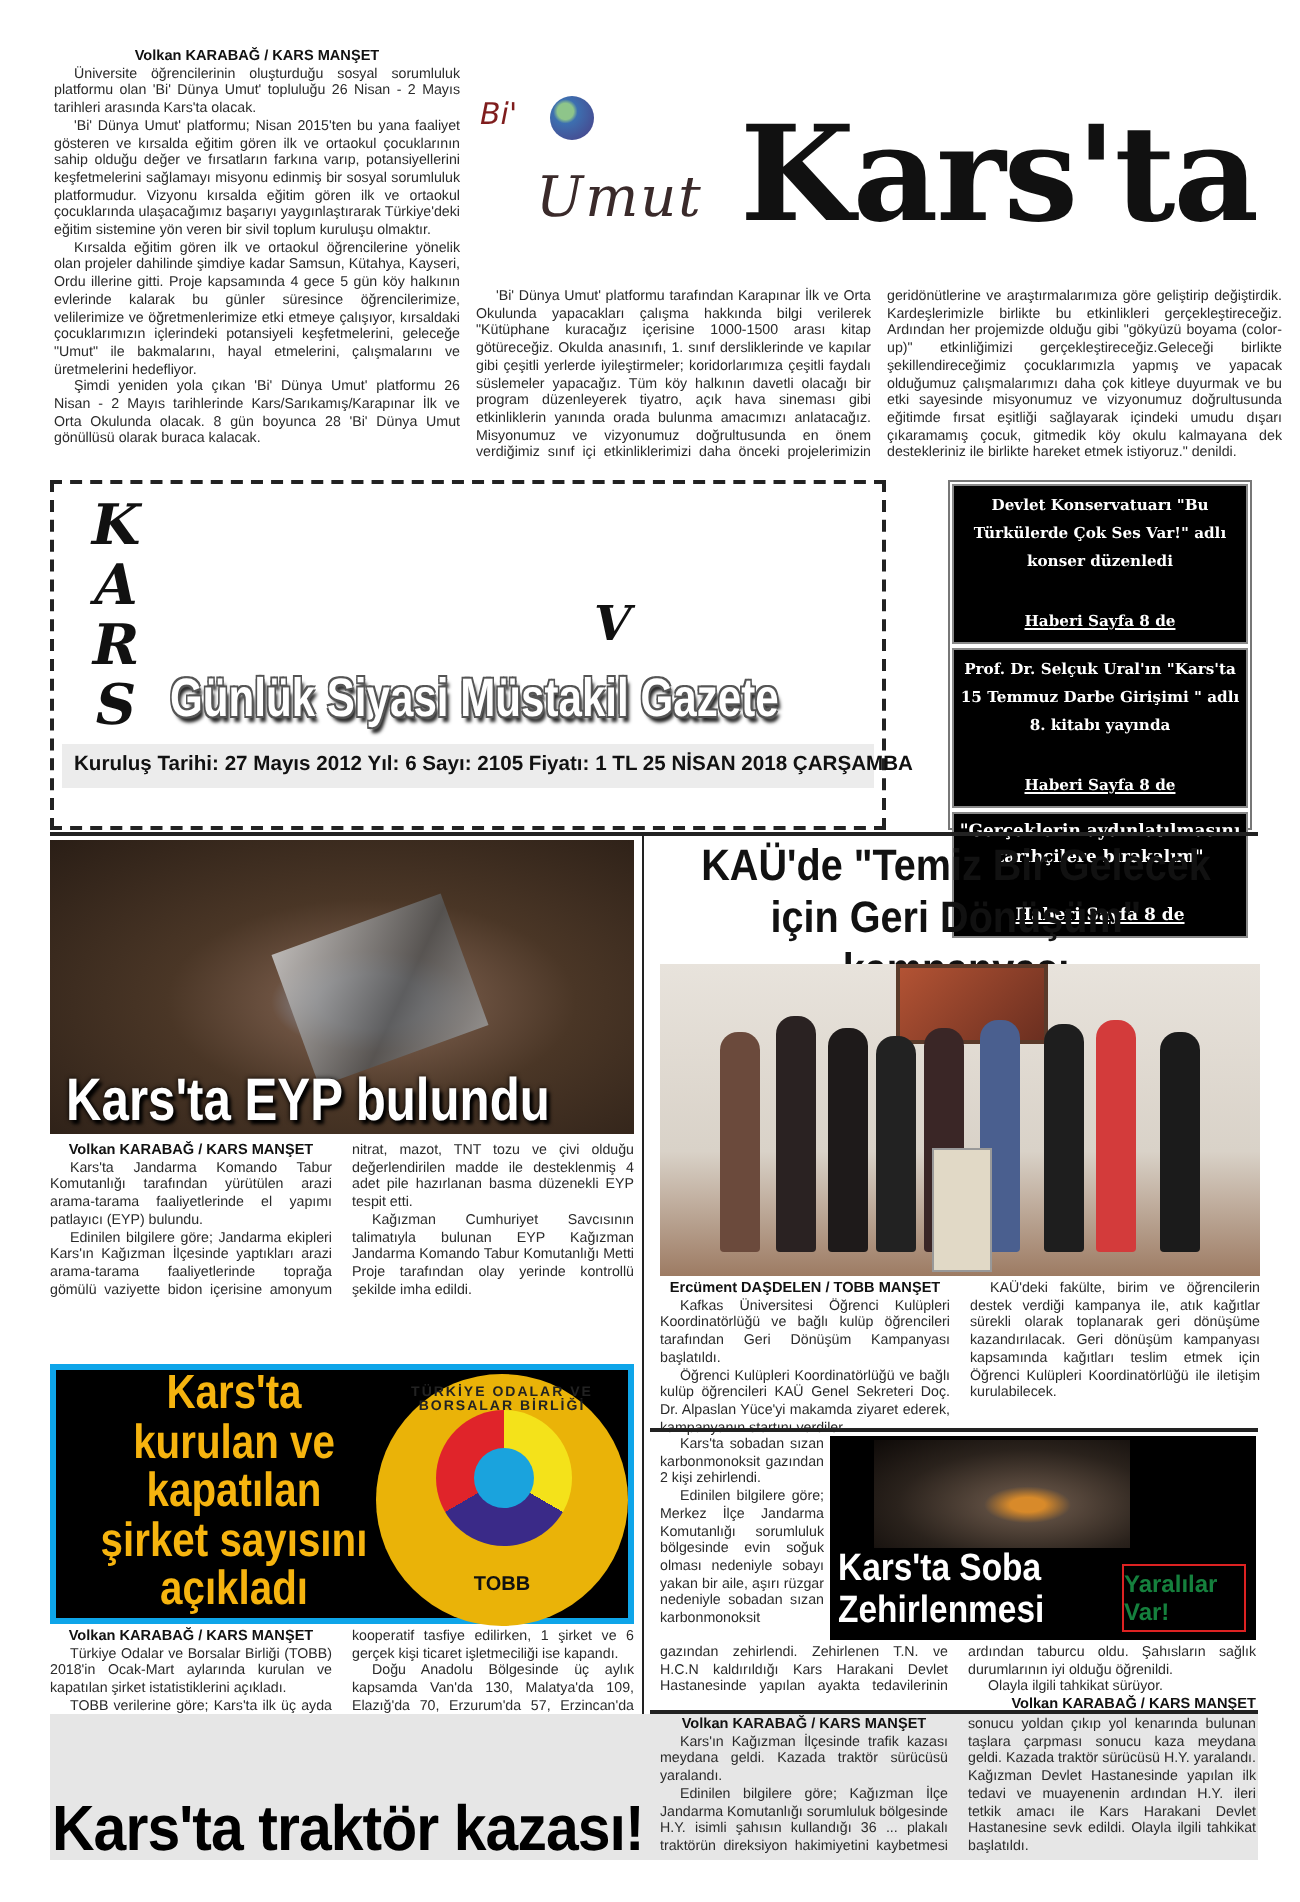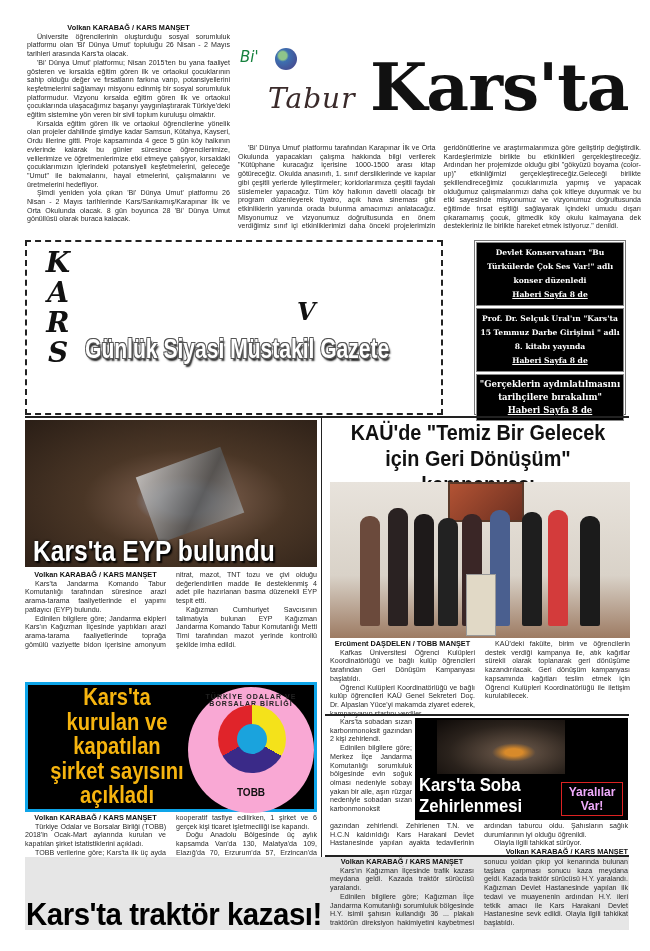--- a/index.html
+++ b/index.html
@@ -6,41 +6,41 @@
   html, body { width: 650px; height: 951px; background: #fff; overflow: hidden; }
   body { position: relative; font-family: "Liberation Sans", sans-serif; color: #222; }
   .abs { position: absolute; }
   .txt { font-size: 7.1px; line-height: 8.7px; text-align: justify; color: #2a2a2a; }
   .txt p { text-indent: 10px; }
   .byline { font-weight: bold; font-size: 7.3px; text-align: center; color: #111; }
   .col2 { column-count: 2; column-gap: 10px; }
 
   
   #top-left { left: 27px; top: 24px; width: 203px; }
-  #bu-bi { left: 240px; top: 48px; font-family: "DejaVu Sans", sans-serif; font-size: 15px; color: #15803d; font-style: italic; }
+  #bu-bi { left: 240px; top: 48px; font-family: "DejaVu Sans", sans-serif; font-size: 15px; color: #7f1d1d; font-style: italic; }
   #bu-globe { left: 275px; top: 48px; width: 22px; height: 22px; border-radius: 50%;
     background: radial-gradient(circle at 35% 35%, #8ec58a 0 20%, #3d6fb0 30%, #4a3d84 100%); }
   #bu-umut { left: 268px; top: 82px; font-family: "DejaVu Serif", serif; font-size: 28px; color: #3a2a2a; font-style: italic; letter-spacing: 1px; }
   #bu-kars { left: 370px; top: 48px; font-family: "DejaVu Serif", serif; font-weight: bold; font-size: 66px; color: #111; letter-spacing: -1px; }
   #top-mid { left: 238px; top: 144px; width: 403px; }
 
   
   #masthead { left: 25px; top: 240px; width: 418px; height: 175px; border: 2px dashed #222; }
   #kars-stack { left: 6px; top: 6px; width: 50px; font-family: "DejaVu Serif", serif; font-weight: bold; font-style: italic; font-size: 28px; line-height: 30px; color: #111; text-align: center; }
   #manset { left: 58px; top: 2px; font-family: "DejaVu Serif", serif; font-weight: bold; font-size: 78px; line-height: 86px; color: #d51a1f; letter-spacing: 2px;
     text-shadow: 2px 2px 0 #fff, 3px 3px 0 #b01010; }
   #manset-v { left: 270px; top: 55px; font-family: "DejaVu Serif", serif; font-style: italic; font-weight: bold; font-size: 24px; color: #111; }
   #tagline { left: 58px; top: 92px; font-family: "Liberation Sans", sans-serif; font-weight: bold; font-size: 27px; color: #fff; letter-spacing: 0px;
     text-shadow: -1px -1px 0 #555, 1px -1px 0 #555, -1px 1px 0 #555, 1px 1px 0 #555, 2px 3px 2px #222; transform: scaleX(0.78); transform-origin: left; white-space: nowrap; }
   #infobar { left: 4px; top: 130px; width: 406px; height: 22px; background: #ececec; font-weight: bold; font-size: 10.3px; line-height: 22px; color: #111; padding-left: 6px; white-space: nowrap; transform: scaleX(1); }
 
   
   #promos { left: 474px; top: 240px; width: 152px; height: 175px; border: 1px solid #777; background: #fff; padding: 1px; }
   .promo { background: #000; color: #fff; font-family: "DejaVu Serif", serif; font-weight: bold; font-size: 7.6px; line-height: 14px; text-align: center; margin-bottom: 2px; border: 1px solid #888; padding: 3px 2px; }
-  .promo .link { text-decoration: underline; display: block; }
+  .promo .link { text-decoration: underline; display: block; margin-top: 16px; }
   .promo.p3 { font-size: 8.5px; line-height: 13px; }
 
   
   #eyp-img { left: 25px; top: 420px; width: 292px; height: 147px; overflow: hidden;
     background: radial-gradient(ellipse at 55% 55%, #8a8c97 0 12%, #6b5140 22%, #4a3626 45%, #2a1e16 100%); }
   #eyp-bag { left: 120px; top: 40px; width: 90px; height: 70px; background: linear-gradient(135deg, #ccc, #555 60%, #999); transform: rotate(-20deg); opacity: 0.85; }
   #eyp-title { left: 8px; top: 114px; font-family: "Liberation Sans", sans-serif; font-weight: bold; font-size: 30px; color: #fff; white-space: nowrap;
     text-shadow: 0 0 3px #000, 2px 2px 2px #000; transform: scaleX(0.82); transform-origin: left; }
   #eyp-text { left: 25px; top: 571px; width: 292px; }
 
@@ -48,34 +48,34 @@
   #kau-title { left: 328px; top: 420px; width: 300px; text-align: center; font-weight: bold; font-size: 22px; line-height: 26px; color: #111; transform: scaleX(0.9); transform-origin: center; }
   #kau-img { left: 330px; top: 482px; width: 300px; height: 156px; background: linear-gradient(180deg, #e8e3dc 0%, #d9d2c8 60%, #9d7b63 100%); overflow: hidden; }
   #kau-portrait { left: 118px; top: 0; width: 76px; height: 40px; background: linear-gradient(135deg, #b35334, #6b2f20); border: 2px solid #5a3a2a; }
   .person { position: absolute; bottom: 12px; width: 20px; border-radius: 9px 9px 2px 2px; }
   #kau-box { left: 136px; top: 92px; width: 30px; height: 62px; background: #e1d9c6; border: 1px solid #999; }
   #kau-text { left: 330px; top: 640px; width: 300px; }
 
   
   #tobb-box { left: 25px; top: 682px; width: 292px; height: 130px; background: #000; border: 3px solid #0ea5e9; }
   #tobb-title { left: 4px; top: 0; width: 170px; text-align: center; font-weight: bold; font-size: 24px; line-height: 24.5px; color: #f6b40f; transform: scaleX(0.84); transform-origin: center; }
-  #tobb-logo { left: 160px; top: 2px; width: 126px; height: 126px; border-radius: 50%; background: #f9a8d4; }
+  #tobb-logo { left: 160px; top: 2px; width: 126px; height: 126px; border-radius: 50%; background: #eab308; }
   #tobb-ring { left: 30px; top: 18px; width: 68px; height: 68px; border-radius: 50%;
     background: conic-gradient(#f4e21a 0 120deg, #3a2a88 120deg 240deg, #e0242a 240deg 360deg); }
   #tobb-core { left: 49px; top: 37px; width: 30px; height: 30px; border-radius: 50%; background: #1aa3dd; }
   #tobb-label { left: 0; top: 100px; width: 126px; text-align: center; font-weight: bold; font-size: 10px; color: #111; }
   #tobb-ringtext { left: 8px; top: 6px; width: 110px; text-align: center; font-weight: bold; font-size: 7px; color: #222; letter-spacing: 1px; }
   #tobb-text { left: 25px; top: 814px; width: 292px; }
 
   
   #soba-left { left: 330px; top: 718px; width: 82px; text-align: justify; }
   #soba-img { left: 415px; top: 718px; width: 213px; height: 102px; background: #000; }
   #soba-photo { left: 22px; top: 2px; width: 128px; height: 54px; background: radial-gradient(ellipse at 60% 60%, #d88a2a 0 8%, #5a4a3e 20%, #2a221c 60%, #0e0a08 100%); }
   #soba-title { left: 4px; top: 56px; font-weight: bold; font-size: 19px; line-height: 21px; color: #fff; transform: scaleX(0.88); transform-origin: left; white-space: nowrap; }
-  #soba-badge { left: 146px; top: 64px; width: 62px; height: 34px; border: 1px solid #d22; text-align: center; font-weight: bold; font-size: 12px; line-height: 14px; color: #f0abfc; padding-top: 2px; }
+  #soba-badge { left: 146px; top: 64px; width: 62px; height: 34px; border: 1px solid #d22; font-weight: bold; font-size: 12px; line-height: 14px; color: #15803d; padding-top: 2px; }
   #soba-bottom { left: 330px; top: 822px; width: 298px; }
 
   
   #trak-bg { left: 25px; top: 857px; width: 604px; height: 73px; background: #e6e6e6; }
   #trak-text { left: 330px; top: 858px; width: 298px; }
   #trak-title { left: 26px; top: 896px; font-weight: bold; font-size: 32px; color: #000; letter-spacing: -0.5px; transform: scaleX(0.92); transform-origin: left; white-space: nowrap; }
 
   .rule { background: #222; }
 </style>
 </head>
@@ -84,36 +84,37 @@
 <div id="top-left" class="abs txt">
   <div class="byline">Volkan KARABAĞ / KARS MANŞET</div>
   <p>Üniversite öğrencilerinin oluşturduğu sosyal sorumluluk platformu olan 'Bi' Dünya Umut' topluluğu 26 Nisan - 2 Mayıs tarihleri arasında Kars'ta olacak.</p>
   <p>'Bi' Dünya Umut' platformu; Nisan 2015'ten bu yana faaliyet gösteren ve kırsalda eğitim gören ilk ve ortaokul çocuklarının sahip olduğu değer ve fırsatların farkına varıp, potansiyellerini keşfetmelerini sağlamayı misyonu edinmiş bir sosyal sorumluluk platformudur. Vizyonu kırsalda eğitim gören ilk ve ortaokul çocuklarında ulaşacağımız başarıyı yaygınlaştırarak Türkiye'deki eğitim sistemine yön veren bir sivil toplum kuruluşu olmaktır.</p>
   <p>Kırsalda eğitim gören ilk ve ortaokul öğrencilerine yönelik olan projeler dahilinde şimdiye kadar Samsun, Kütahya, Kayseri, Ordu illerine gitti. Proje kapsamında 4 gece 5 gün köy halkının evlerinde kalarak bu günler süresince öğrencilerimize, velilerimize ve öğretmenlerimize etki etmeye çalışıyor, kırsaldaki çocuklarımızın içlerindeki potansiyeli keşfetmelerini, geleceğe "Umut" ile bakmalarını, hayal etmelerini, çalışmalarını ve üretmelerini hedefliyor.</p>
   <p>Şimdi yeniden yola çıkan 'Bi' Dünya Umut' platformu 26 Nisan - 2 Mayıs tarihlerinde Kars/Sarıkamış/Karapınar İlk ve Orta Okulunda olacak. 8 gün boyunca 28 'Bi' Dünya Umut gönüllüsü olarak buraca kalacak.</p>
 </div>
 
 <div id="bu-bi" class="abs">Bi'</div>
 <div id="bu-globe" class="abs"></div>
-<div id="bu-umut" class="abs">Tabur</div>
+<div id="bu-umut" class="abs">Umut</div>
 <div id="bu-kars" class="abs">Kars'ta</div>
 
 <div id="top-mid" class="abs txt col2" style="column-count:2; column-gap:8px;">
   <p>'Bi' Dünya Umut' platformu tarafından Karapınar İlk ve Orta Okulunda yapacakları çalışma hakkında bilgi verilerek "Kütüphane kuracağız içerisine 1000-1500 arası kitap götüreceğiz. Okulda anasınıfı, 1. sınıf dersliklerinde ve kapılar gibi çeşitli yerlerde iyileştirmeler; koridorlarımıza çeşitli faydalı süslemeler yapacağız. Tüm köy halkının davetli olacağı bir program düzenleyerek tiyatro, açık hava sineması gibi etkinliklerin yanında orada bulunma amacımızı anlatacağız. Misyonumuz ve vizyonumuz doğrultusunda en önem verdiğimiz sınıf içi etkinliklerimizi daha önceki projelerimizin geridönütlerine ve araştırmalarımıza göre geliştirip değiştirdik. Kardeşlerimizle birlikte bu etkinlikleri gerçekleştireceğiz. Ardından her projemizde olduğu gibi "gökyüzü boyama (color-up)" etkinliğimizi gerçekleştireceğiz.Geleceği birlikte şekillendireceğimiz çocuklarımızla yapmış ve yapacak olduğumuz çalışmalarımızı daha çok kitleye duyurmak ve bu etki sayesinde misyonumuz ve vizyonumuz doğrultusunda eğitimde fırsat eşitliği sağlayarak içindeki umudu dışarı çıkaramamış çocuk, gitmedik köy okulu kalmayana dek destekleriniz ile birlikte hareket etmek istiyoruz." denildi.</p>
 </div>
 
 <div id="masthead" class="abs">
   <div id="kars-stack" class="abs">
     <div>K</div>
     <div>A</div>
     <div>R</div>
     <div>S</div>
   </div>
   <div id="manset-v" class="abs">V</div>
   <div id="tagline" class="abs">Günlük Siyasi Müstakil Gazete</div>
+  <div id="infobar" class="abs">Kuruluş Tarihi: 27 Mayıs 2012 Yıl: 6 Sayı: 2105 Fiyatı: 1 TL 25 NİSAN 2018 ÇARŞAMBA</div>
 </div>
 
 <div id="promos" class="abs">
   <div class="promo">
     <span>Devlet Konservatuarı "Bu Türkülerde Çok Ses Var!" adlı konser düzenledi</span>
     <span class="link">Haberi Sayfa 8 de</span>
   </div>
   <div class="promo">
     <span>Prof. Dr. Selçuk Ural'ın "Kars'ta 15 Temmuz Darbe Girişimi " adlı 8. kitabı yayında</span>
     <span class="link">Haberi Sayfa 8 de</span>
@@ -123,23 +124,23 @@
     <span class="link">Haberi Sayfa 8 de</span>
   </div>
 </div>
 
 <div id="eyp-img" class="abs">
   <div id="eyp-bag" class="abs"></div>
   <div id="eyp-title" class="abs">Kars'ta EYP bulundu</div>
 </div>
 <div id="eyp-text" class="abs txt col2">
   <div class="byline">Volkan KARABAĞ / KARS MANŞET</div>
-  <p>Kars'ta Jandarma Komando Tabur Komutanlığı tarafından süresince arazi arama-tarama faaliyetlerinde el yapımı patlayıcı (EYP) bulundu.</p>
+  <p>Kars'ta Jandarma Komando Tabur Komutanlığı tarafından yürütülen arazi arama-tarama faaliyetlerinde el yapımı patlayıcı (EYP) bulundu.</p>
   <p>Edinilen bilgilere göre; Jandarma ekipleri Kars'ın Kağızman İlçesinde yaptıkları arazi arama-tarama faaliyetlerinde toprağa gömülü vaziyette bidon içerisine amonyum nitrat, mazot, TNT tozu ve çivi olduğu değerlendirilen madde ile desteklenmiş 4 adet pile hazırlanan basma düzenekli EYP tespit etti.</p>
-  <p>Kağızman Cumhuriyet Savcısının talimatıyla bulunan EYP Kağızman Jandarma Komando Tabur Komutanlığı Metti Timi tarafından mazot yerinde kontrollü şekilde imha edildi.</p>
+  <p>Kağızman Cumhuriyet Savcısının talimatıyla bulunan EYP Kağızman Jandarma Komando Tabur Komutanlığı Metti Proje tarafından olay yerinde kontrollü şekilde imha edildi.</p>
 </div>
 
 <div class="abs rule" style="left:321px; top:418px; width:1px; height:440px;"></div>
 <div class="abs rule" style="left:25px; top:416px; width:604px; height:2px;"></div>
 
 <div id="kau-title" class="abs">KAÜ'de "Temiz Bir Gelecek için Geri Dönüşüm" kampanyası</div>
 <div id="kau-img" class="abs">
   <div id="kau-portrait" class="abs"></div>
   <div class="person" style="left:30px; height:110px; background:#6b4a3c;"></div>
   <div class="person" style="left:58px; height:118px; background:#2a2222;"></div>

